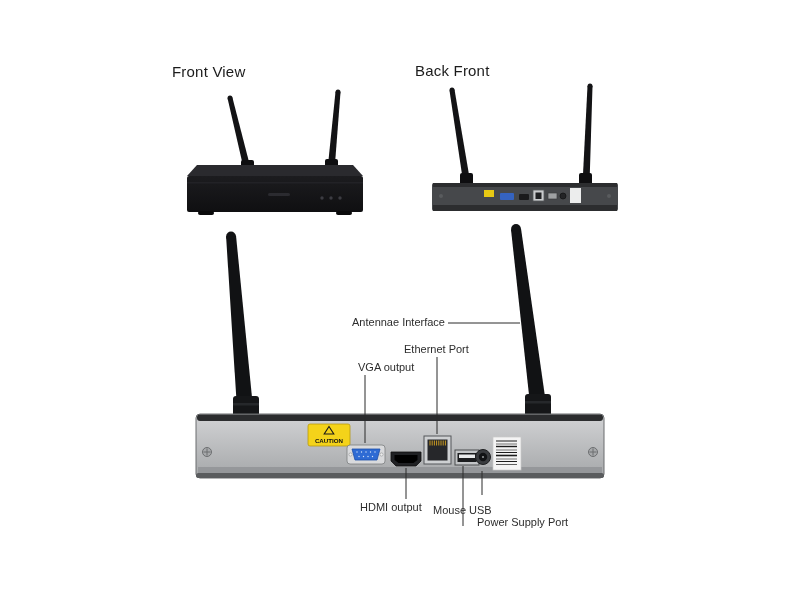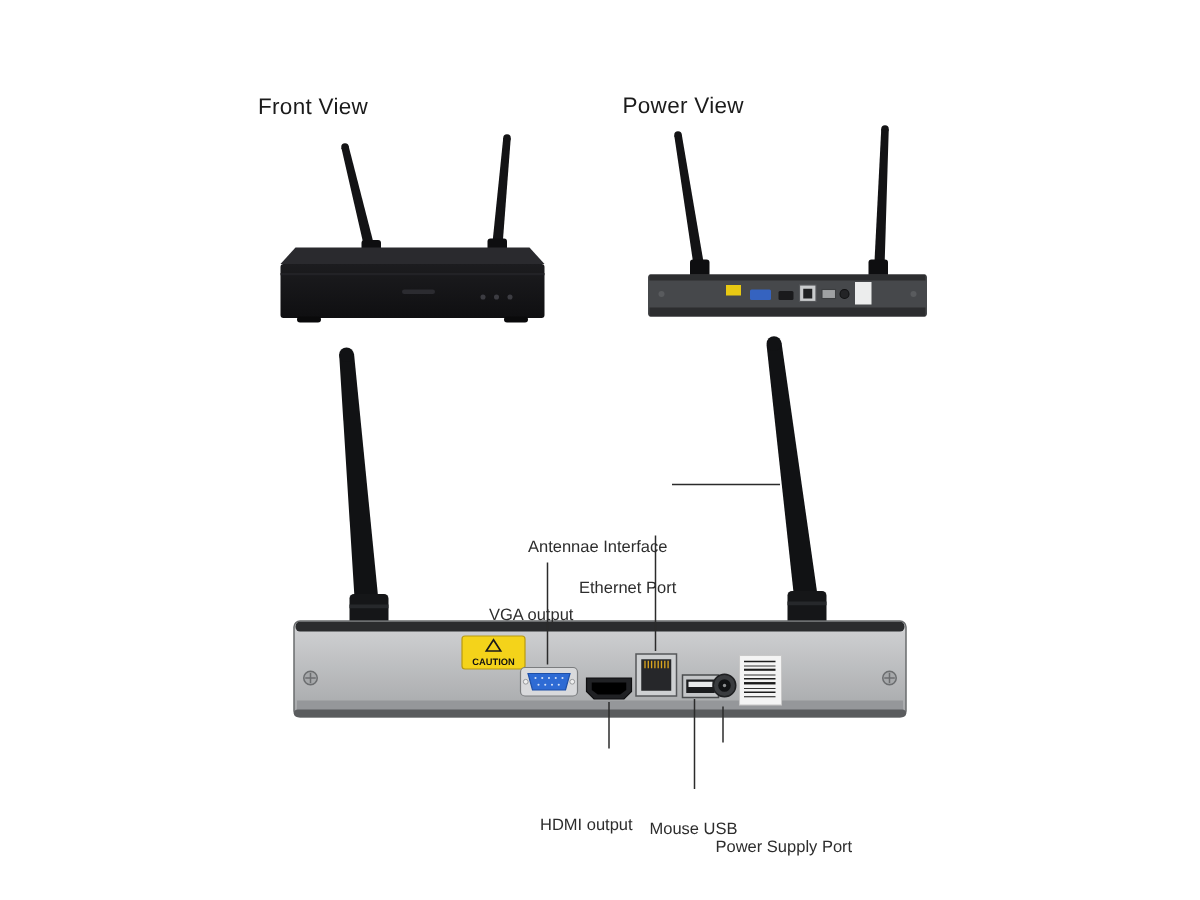--- a/index.html
+++ b/index.html
@@ -1,21 +1,21 @@
 <!DOCTYPE html>
 <html><head>
 <meta charset="utf-8">
 <style>
   html,body{margin:0;padding:0;background:#ffffff;}
   .canvas{position:relative;width:800px;height:600px;background:#ffffff;
           font-family:"Liberation Sans",sans-serif;overflow:hidden;}
   .scene{position:absolute;left:0;top:0;}
   .lbl{position:absolute;color:#222;white-space:nowrap;line-height:1.2;}
   .view-label{font-size:15px;color:#1b1b1b;letter-spacing:0.2px;}
-  .ann{font-size:11px;color:#2d2d2d;margin-top:43px;}
+  .ann{font-size:11px;color:#2d2d2d;}
 </style>
 </head>
 <body>
 
 <div class="canvas">
 
   <svg class="scene" width="800" height="600" viewBox="0 0 800 600">
     <defs>
       <linearGradient id="panelGrad" x1="0" y1="0" x2="0" y2="1">
         <stop offset="0" stop-color="#d2d3d5"></stop>
@@ -184,21 +184,21 @@
       <line x1="448" y1="323" x2="520" y2="323"></line>
       <line x1="437" y1="357" x2="437" y2="434"></line>
       <line x1="365" y1="375" x2="365" y2="443"></line>
       <line x1="406" y1="468" x2="406" y2="499"></line>
       <line x1="463" y1="466" x2="463" y2="526"></line>
       <line x1="482" y1="471" x2="482" y2="495"></line>
     </g>
   </svg>
 
   <div class="lbl view-label" style="left:172px;top:63px">Front View</div>
-  <div class="lbl view-label" style="left:415px;top:62px">Power View</div>
+  <div class="lbl view-label" style="left:415px;top:62px">Back Front</div>
 
   <div class="lbl ann" style="left:352px;top:316px">Antennae Interface</div>
-  <div class="lbl ann" style="left:386px;top:343px">Ethernet Port</div>
-  <div class="lbl ann" style="left:326px;top:361px">VGA output</div>
+  <div class="lbl ann" style="left:404px;top:343px">Ethernet Port</div>
+  <div class="lbl ann" style="left:358px;top:361px">VGA output</div>
   <div class="lbl ann" style="left:360px;top:501px">HDMI output</div>
   <div class="lbl ann" style="left:433px;top:504px">Mouse USB</div>
   <div class="lbl ann" style="left:477px;top:516px">Power Supply Port</div>
 </div>
 
 </body></html>

